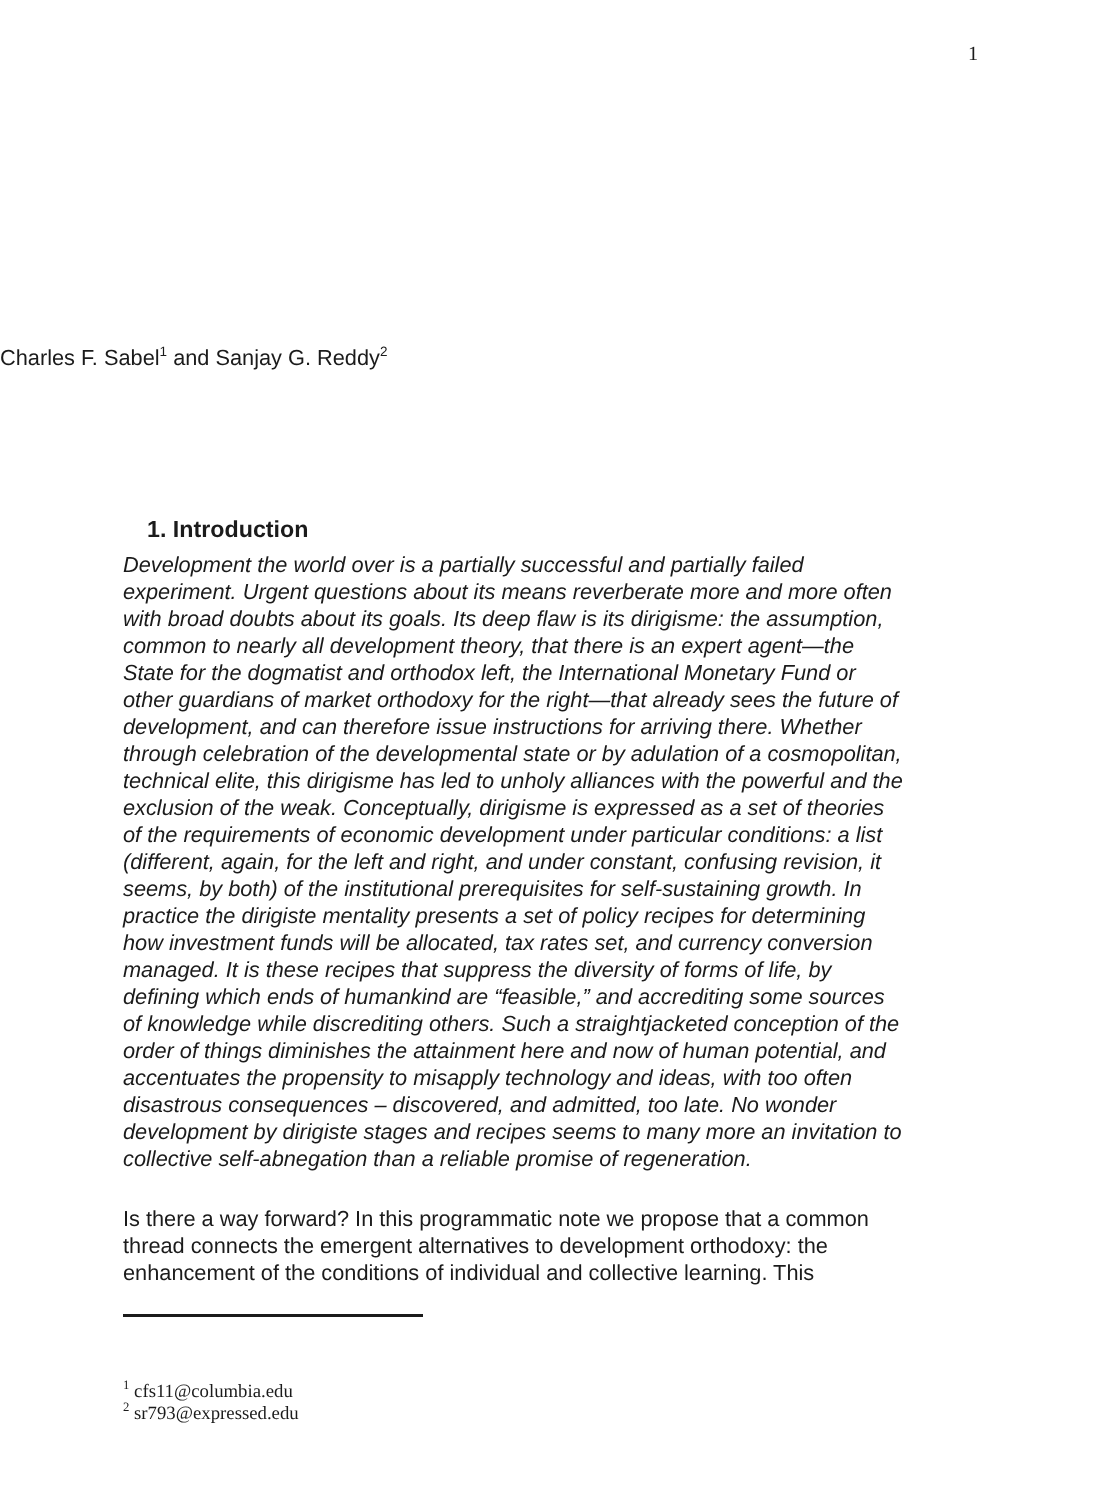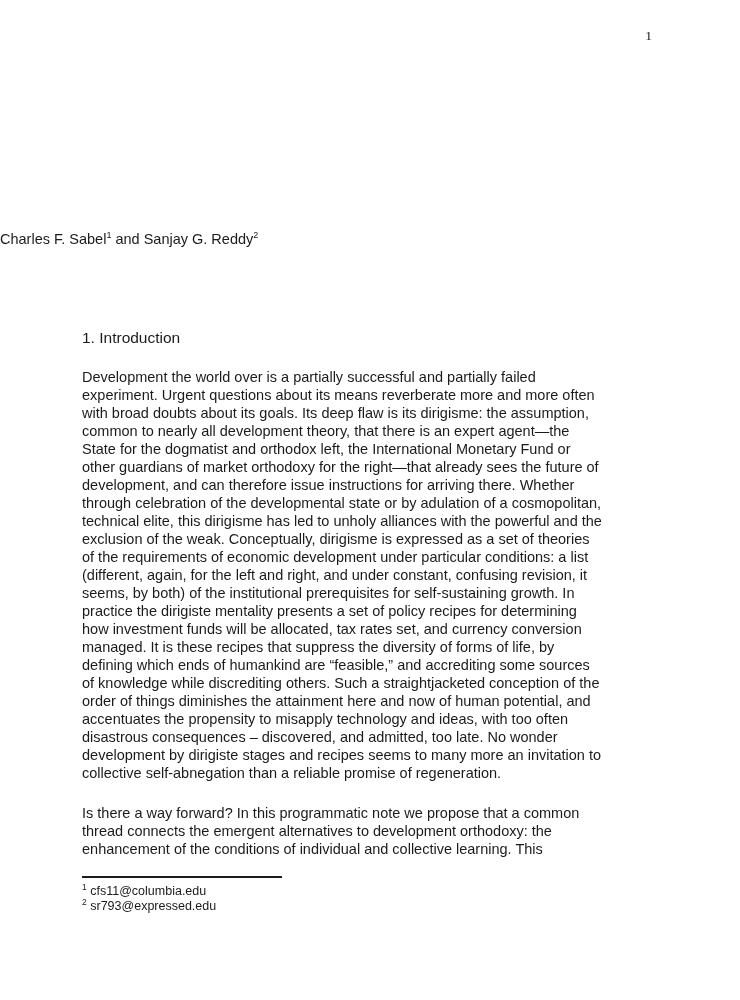--- a/index.html
+++ b/index.html
@@ -39,47 +39,47 @@
   }
   .authors sup {
     font-size: 9px;
     line-height: 0;
   }
   .section-heading {
     position: absolute;
     top: 329px;
     left: 82px;
     font-size: 15.5px;
-    font-weight: normal;
-    margin: 0;
+    font-weight: bold;
+    margin: 16px;
   }
   .body-para {
     position: absolute;
     left: 82px;
     width: 604px;
     margin: 0;
     font-size: 14.5px;
     line-height: 18px;
     white-space: pre-line;
   }
-  .para1 { top: 368px; }
+  .para1 { top: 368px; font-style: italic; }
   .para2 { top: 804px; }
   .footnote-rule {
     position: absolute;
     top: 876px;
     left: 82px;
     width: 200px;
     height: 2px;
     background: #1b1b1b;
   }
   .footnotes {
     position: absolute;
-    top: 884px;
+    top: 920px;
     left: 82px;
-    font-family: Liberation Sans, sans-serif;
+    font-family: Liberation Serif, serif;
     font-size: 12.5px;
     line-height: 15px;
   }
   .footnote sup {
     font-size: 8.5px;
     line-height: 0;
   }
 </style>
 </head>
 <body>

